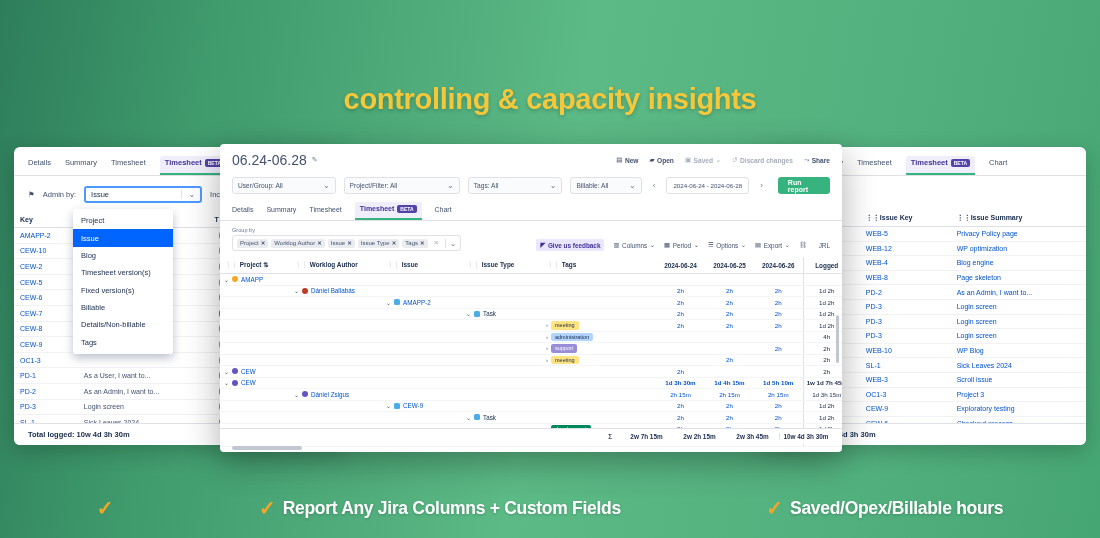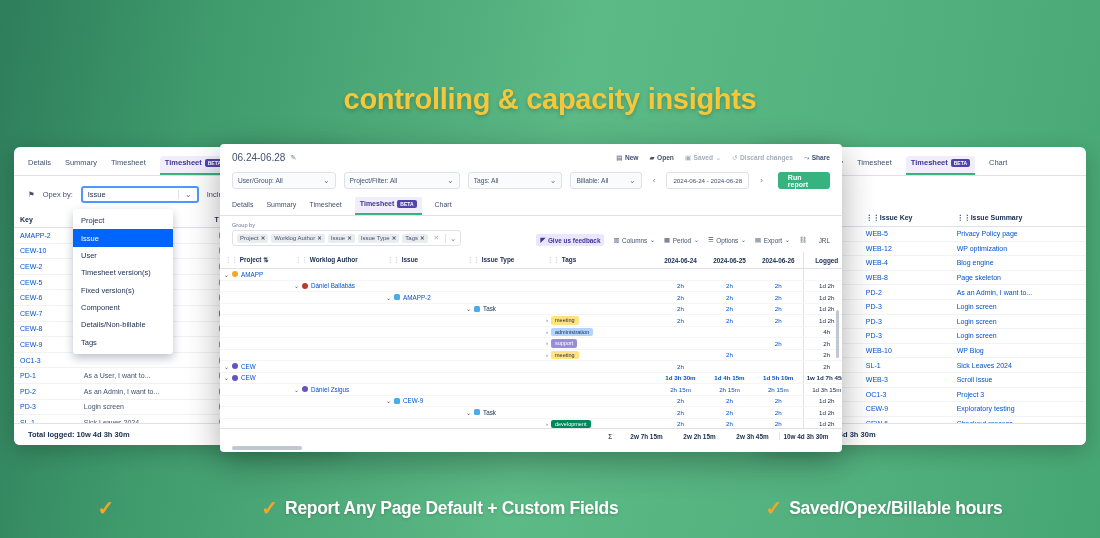--- a/index.html
+++ b/index.html
@@ -70,21 +70,21 @@
   .dd .it.sel { background: #0065ff; color: #fff; }
 
   
   .dialog {
     position: absolute; left: 220px; top: 144px; width: 622px; height: 308px;
     background: #ffffff; border-radius: 4px;
     box-shadow: 0 10px 34px rgba(0,0,0,.32);
     overflow: hidden; color: #172b4d;
   }
   .d-head { display: flex; align-items: center; padding: 8px 12px 4px 12px; }
-  .d-title { font-size: 10px; color: #42526e; }
+  .d-title { font-size: 14px; color: #42526e; }
   .pencil { font-size: 7px; color: #6b778c; margin-left: 5px; }
   .d-actions { margin-left: auto; display: flex; align-items: center; gap: 11px; font-size: 6.6px; color: #42526e; }
   .d-actions .act { display: flex; align-items: center; gap: 2.5px; white-space: nowrap; }
   .d-actions .act.dim { color: #a5adba; }
   .d-actions .act b { font-weight: bold; }
 
   .filters { display: flex; align-items: center; gap: 8px; padding: 5px 12px 8px 12px; }
   .fsel {
     border: 1px solid #dfe1e6; border-radius: 3px; background: #fafbfc; height: 17px;
     display: flex; align-items: center; justify-content: space-between;
@@ -176,21 +176,21 @@
   <div class="bgtabs" id="left-tabs">
       <div class="t"><span>Details</span></div>
       <div class="t"><span>Summary</span></div>
       <div class="t"><span>Timesheet</span></div>
       <div class="t active ul"><span>Timesheet</span><span class="beta">BETA</span></div>
       <div class="t"><span>Chart</span></div>
     </div>
   <div class="bgline"></div>
   <div class="groupbar">
     <span>⚑</span>
-    <span>Opex by:</span>
+    <span>Admin by:</span>
     <div class="gb-select">
       <span>Issue</span>
       <span class="cv">⌄</span>
     </div>
     <span>Include Sub-task</span>
   </div>
   <table class="bgt">
     <thead>
         <tr id="left-head">
           <th>Key</th>
@@ -297,24 +297,24 @@
      <td class="sum">WP Blog</td>
      <td class="mid"><span class="sqic" style="background:#a632db"></span></td>
      <td class="mid"><span class="prio">≡</span></td>
      <td><span class="lozenge lz-todo">TO DO</span></td>
    </tr>
       </tbody>
   </table>
   <div class="dd" id="left-dd">
       <div class="it">Project</div>
       <div class="it sel">Issue</div>
-      <div class="it">User</div>
+      <div class="it">Blog</div>
       <div class="it">Timesheet version(s)</div>
       <div class="it">Fixed version(s)</div>
-      <div class="it">Component</div>
+      <div class="it">Billable</div>
       <div class="it">Details/Non-billable</div>
       <div class="it">Tags</div>
     </div>
   <div class="total-bar">Total logged: 10w 4d 3h 30m</div>
 </div>
 
 <div class="bg-panel bg-right">
   <div class="bgtabs" id="right-tabs">
       <div class="t"><span>Details</span></div>
       <div class="t"><span>Summary</span></div>
@@ -835,19 +835,19 @@
     </div>
   <div class="scroll-x"></div>
 </div>
 
 <div class="features" id="features">
     <div class="feat">
      <span class="ck">✓</span>
    </div>
     <div class="feat">
      <span class="ck">✓</span>
-     <span class="ft">Report Any Page Default + Custom Fields</span>
+     <span class="ft">Report Any Jira Columns + Custom Fields</span>
    </div>
     <div class="feat">
      <span class="ck">✓</span>
      <span class="ft">Saved/Opex/Billable hours</span>
    </div>
   </div>
 
 </body></html>

